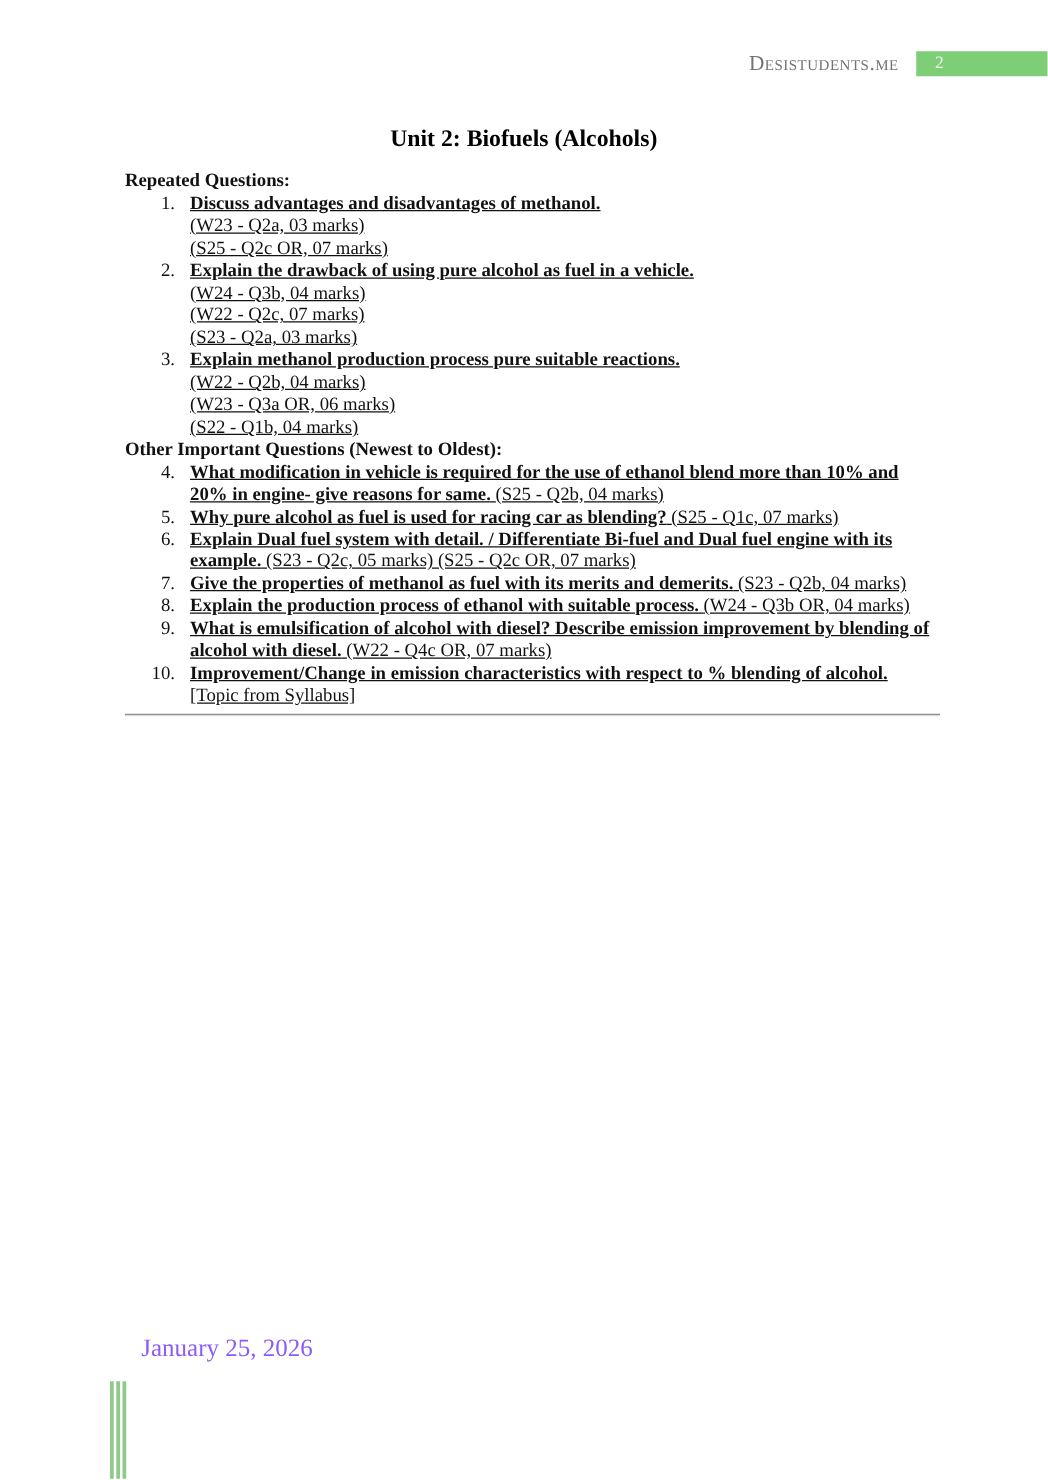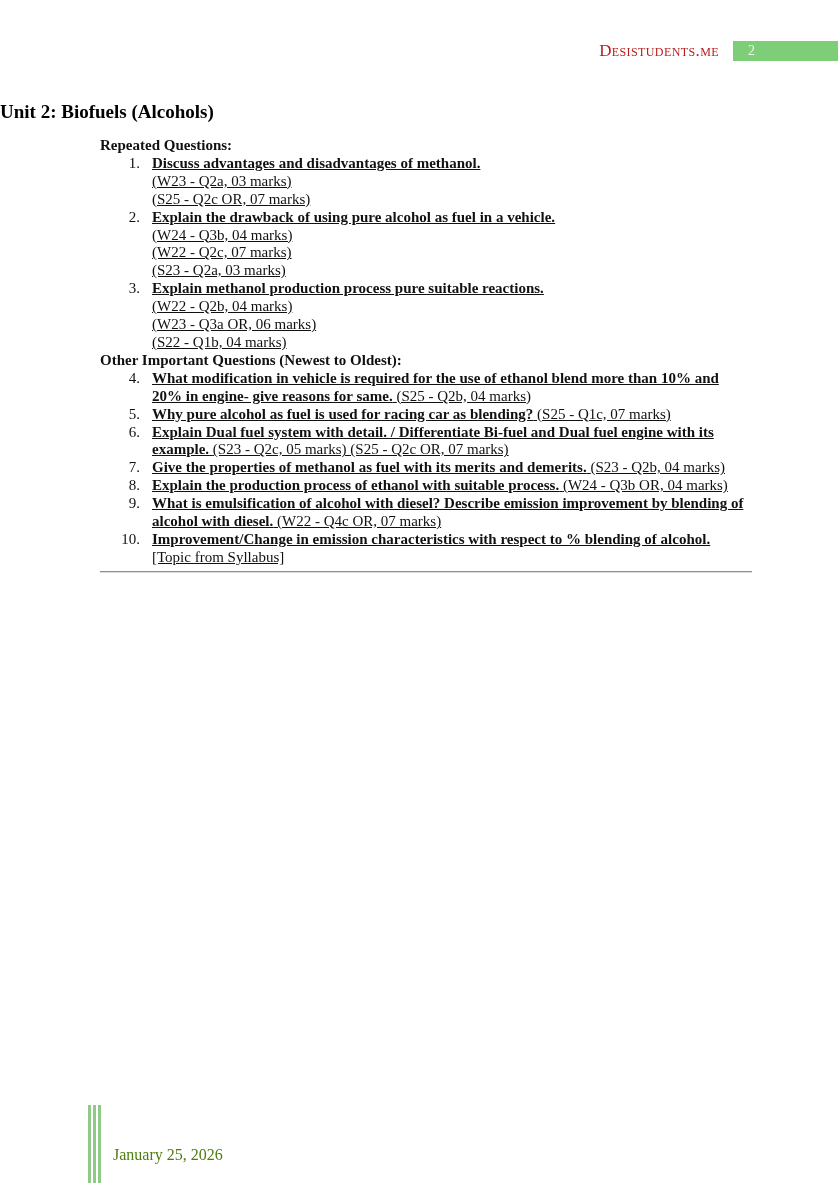--- a/index.html
+++ b/index.html
@@ -14,34 +14,35 @@
   .page { position: absolute; inset: 0; background: #ffffff; }
 
   
   .header {
     position: absolute; top: 41px; left: 0; right: 0; height: 20px;
     display: flex; justify-content: flex-end; align-items: center;
   }
   .site {
     font-variant: small-caps;
     font-size: 17px; line-height: 20px;
-    color: #b91c1c; letter-spacing: 0.4px;
+    color: #737373; letter-spacing: 0.4px;
     margin-right: 14px;
   }
   .pagebox {
     width: 105px; height: 20px;
     background: #7ecd77;
     display: flex; align-items: center;
     padding-left: 15px;
   }
   .pagenum { color: #eef6ec; font-size: 14px; line-height: 20px; }
 
   
   .title {
     position: absolute; top: 101px; left: 0; width: 100%;
+    text-align: center;
     font-size: 19px; font-weight: bold; color: #000;
   }
 
   
   .content {
     position: absolute; top: 137px; left: 100px; width: 645px;
     font-size: 15px; line-height: 17.9px;
   }
   .sec-heading { font-weight: bold; }
   .item { display: flex; }
@@ -58,22 +59,22 @@
     border-bottom: 1px solid #dcdcdc;
   }
 
   
   .footer-bars {
     position: absolute; left: 88px; top: 1105px; height: 78px;
     display: flex; gap: 2.5px;
   }
   .footer-bars .bar { width: 2.5px; height: 100%; background: #90ca89; }
   .date {
-    position: absolute; left: 113px; top: 1146px;
-    font-size: 16px; color: #4d7c0f;
+    position: absolute; left: 113px; top: 1068px;
+    font-size: 20px; color: #8b5cf6;
   }
 </style>
 </head>
 <body>
 
 <div class="page">
 
   <div class="header">
     <span class="site">Desistudents.me</span>
     <span class="pagebox">

